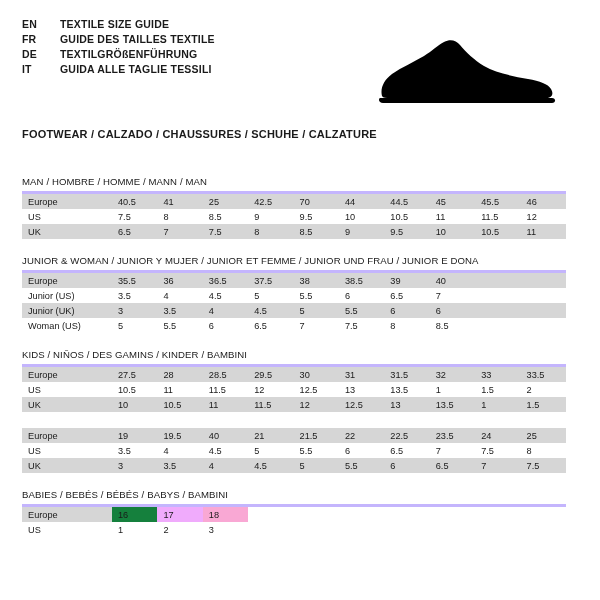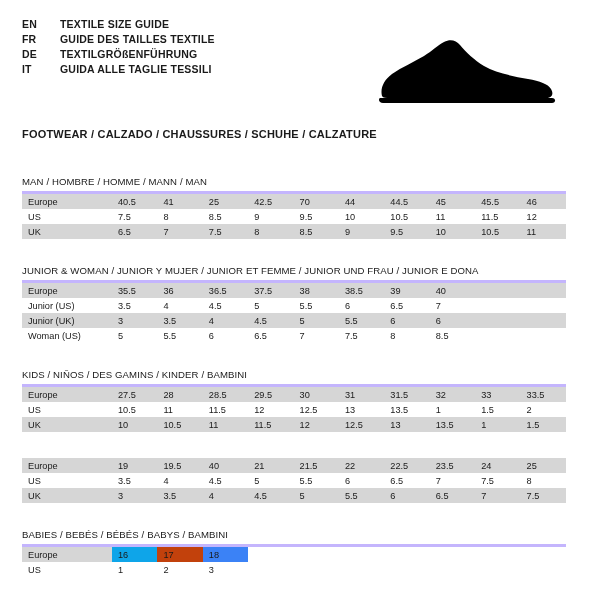--- a/index.html
+++ b/index.html
@@ -57,21 +57,21 @@
   .footwear-title {
     font-size: 11px;
     font-weight: bold;
     letter-spacing: 0.2px;
     margin-top: 18px;
     margin-bottom: 0;
   }
 
   
   .section {
-    margin-top: 26px;
+    margin-top: 16px;
   }
   .section.first { margin-top: 36px; }
 
   .section-title {
     font-size: 9.6px;
     font-weight: normal;
     letter-spacing: 0.1px;
     padding-bottom: 4px;
     border-bottom: 3px solid #c4b5fd;
     margin: 0 0 0 0;
@@ -333,23 +333,23 @@
       </tbody>
     </table>
   </div>
 
   <div class="section">
     <div class="section-title">BABIES / BEBÉS / BÉBÉS / BABYS / BAMBINI</div>
     <table class="sizes">
       <tbody>
         <tr>
           <td class="label shadecell" style="background:#d6d6d6">Europe</td>
-          <td style="background:#0ea5e9">16</td>
-          <td style="background:#c2410c">17</td>
-          <td style="background:#3b82f6">18</td>
+          <td style="background:#15803d">16</td>
+          <td style="background:#f0abfc">17</td>
+          <td style="background:#f9a8d4">18</td>
           <td></td>
           <td></td>
           <td></td>
           <td></td>
           <td></td>
           <td></td>
           <td></td>
         </tr>
         <tr>
           <td class="label">US</td>

